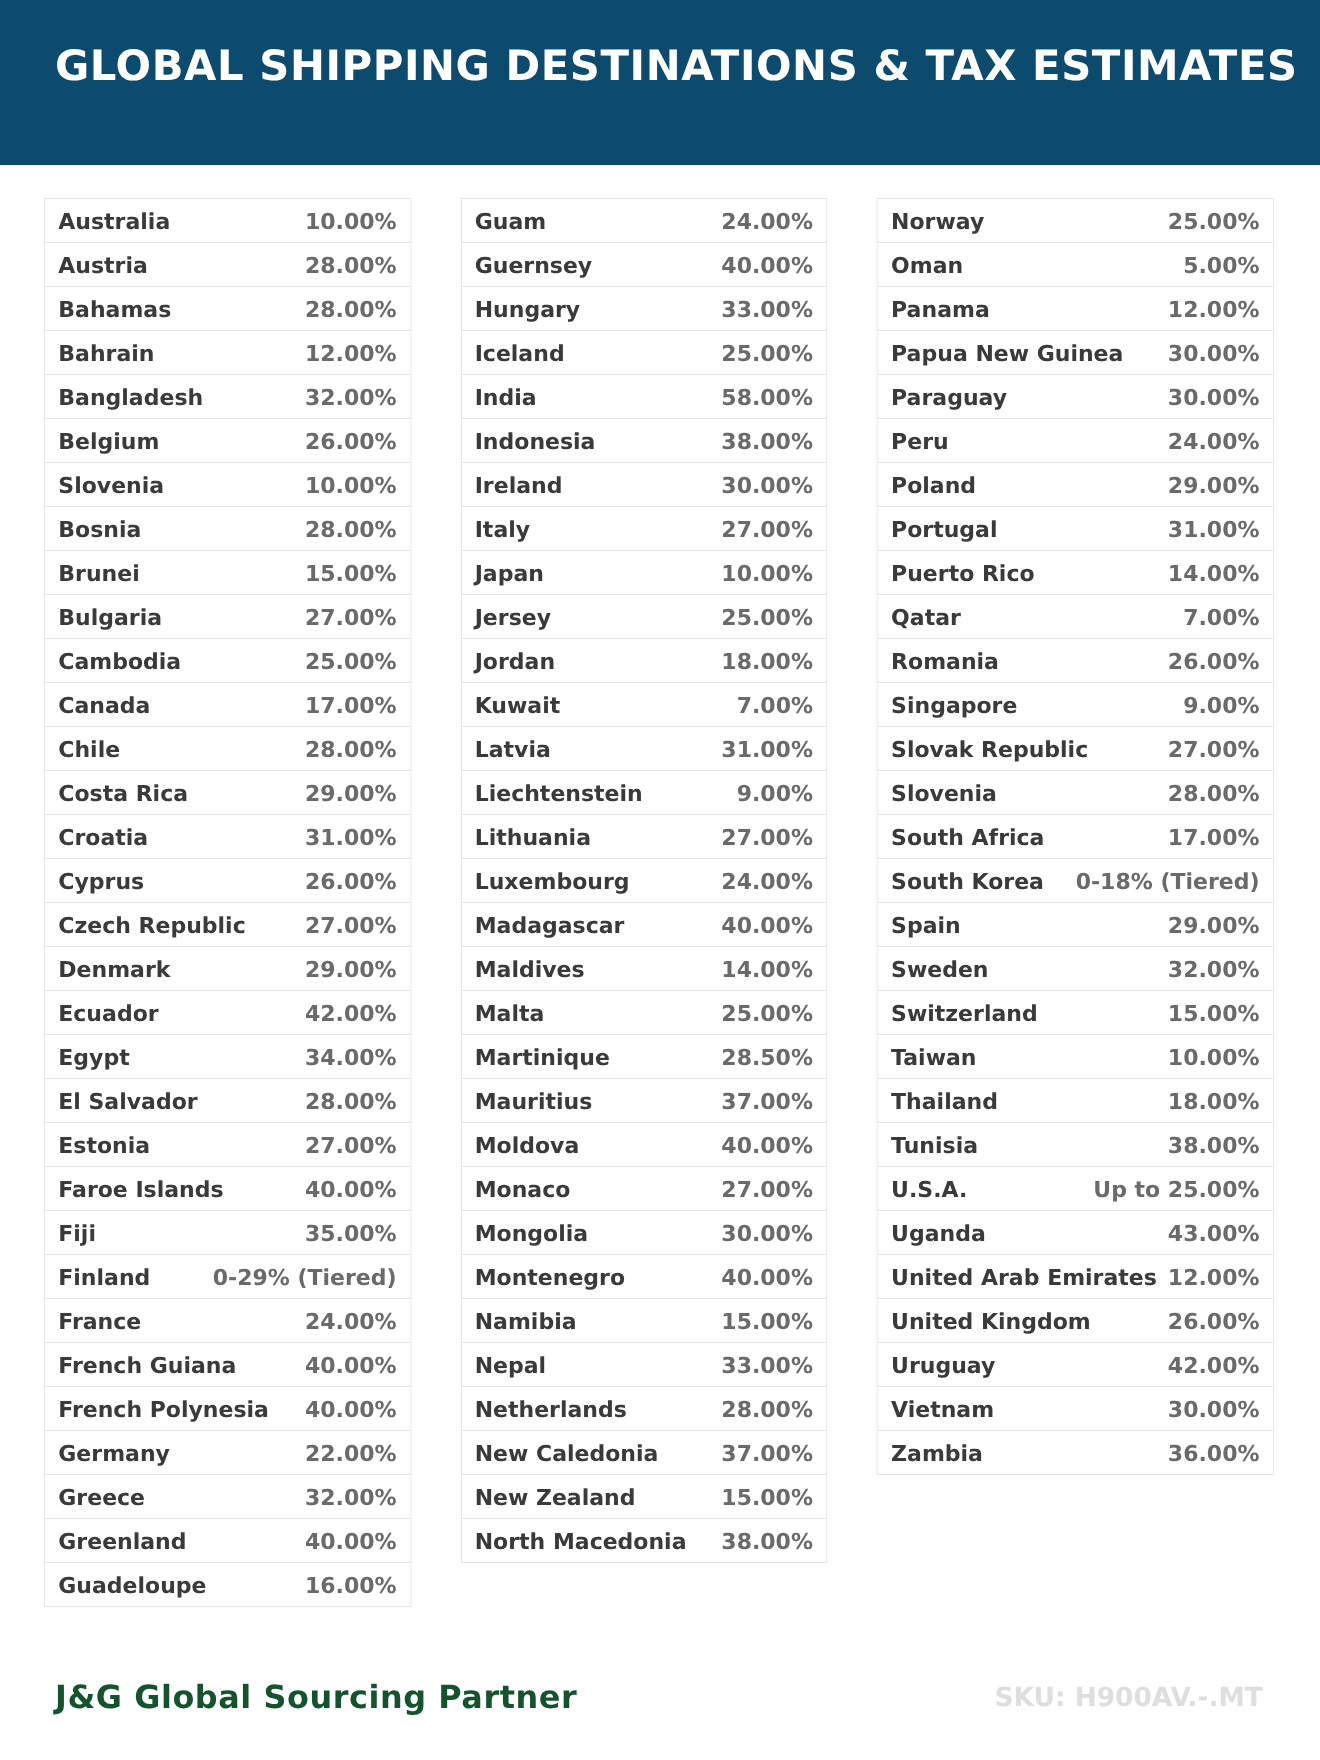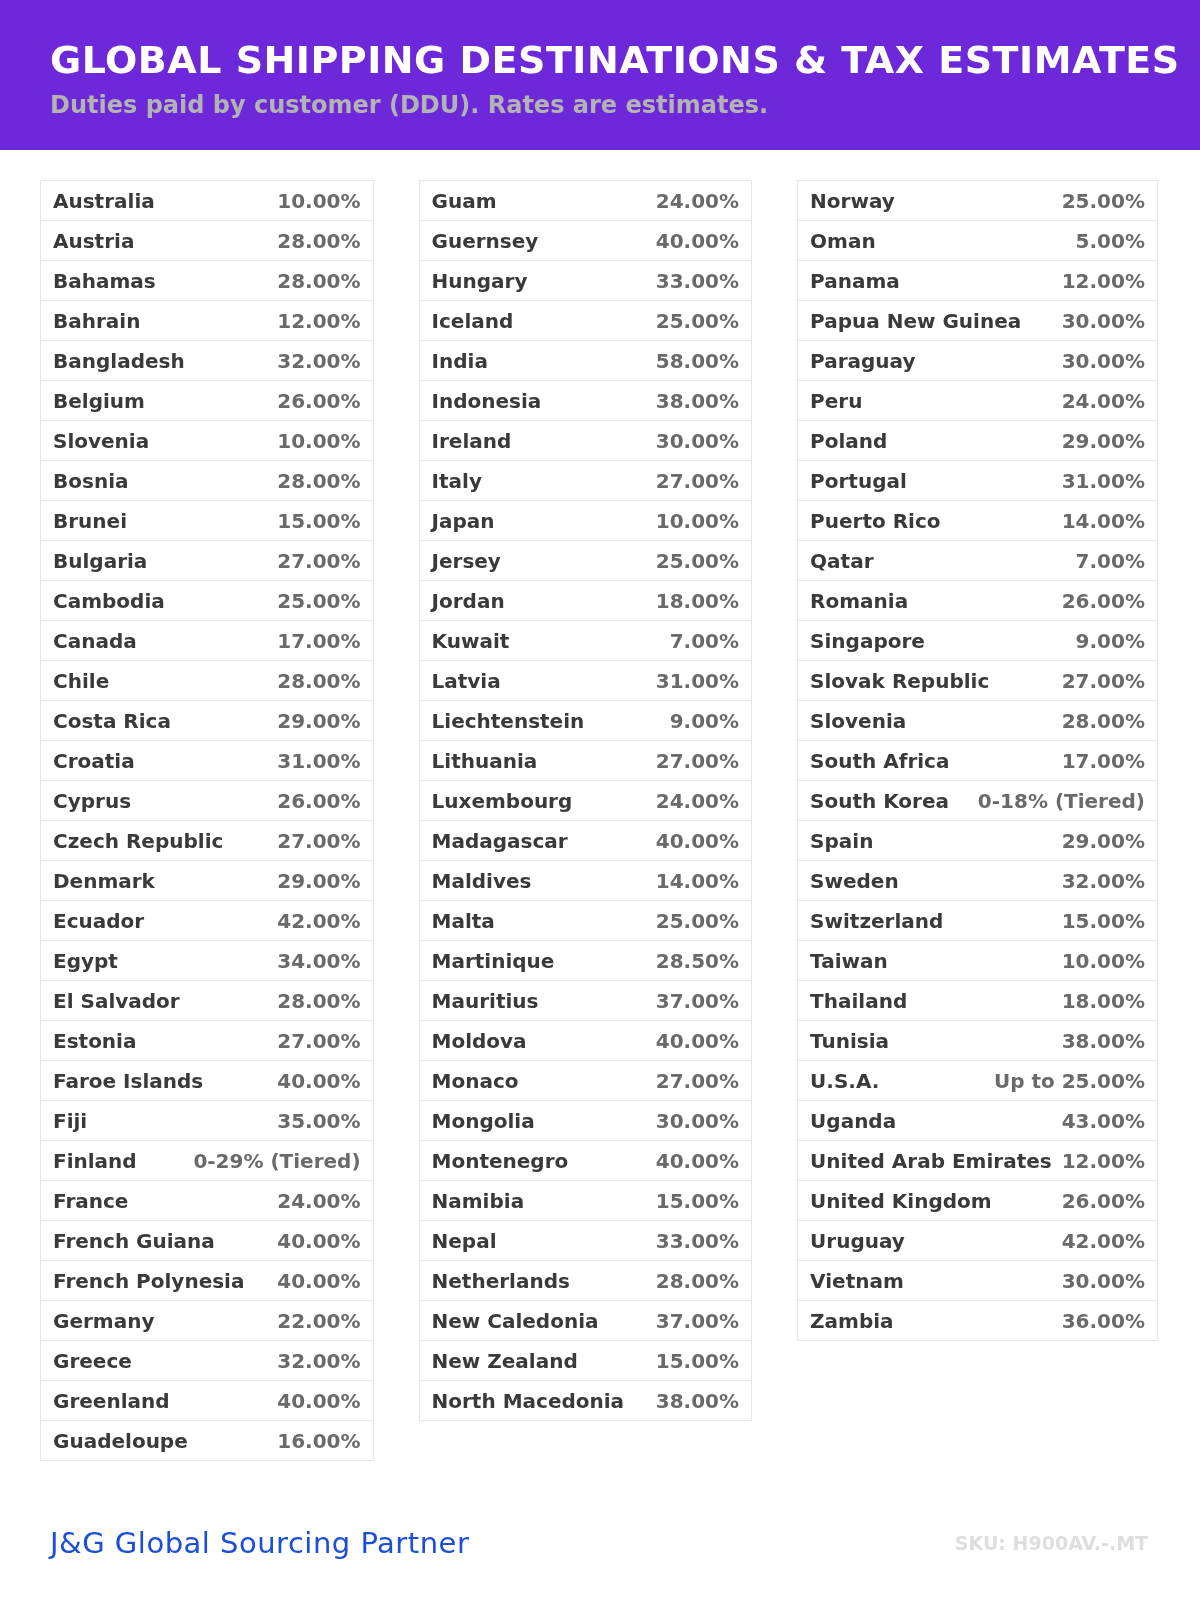--- a/index.html
+++ b/index.html
@@ -11,21 +11,21 @@
     position: relative;
     overflow: hidden;
   }
   .page {
     width: 1200px;
     height: 1600px;
     position: relative;
   }
   
   .header {
-    background: #6d28d9;
+    background: #0c4a6e;
     padding: 40px 50px 34px 50px;
     box-sizing: border-box;
     height: 150px;
   }
   .header .title {
     color: #ffffff;
     font-size: 38px;
     font-weight: 800;
     letter-spacing: 0.5px;
     line-height: 1.1;
@@ -76,40 +76,39 @@
   .footer {
     position: absolute;
     left: 50px;
     right: 52px;
     bottom: 40px;
     display: flex;
     justify-content: space-between;
     align-items: center;
   }
   .brand {
-    color: #1d4ed8;
+    color: #14532d;
     font-size: 29px;
-    font-weight: 400;
+    font-weight: 700;
     letter-spacing: 0.5px;
   }
   .sku {
     color: #dedede;
-    font-size: 19px;
+    font-size: 24px;
     font-weight: 700;
     text-align: center;
   }
 </style>
 </head>
 <body>
 
 <div class="page">
 
   <div class="header">
     <div class="title">GLOBAL SHIPPING DESTINATIONS &amp; TAX ESTIMATES</div>
-    <div class="subtitle">Duties paid by customer (DDU). Rates are estimates.</div>
   </div>
 
   <div class="grid">
     <div class="col">
         <div class="row">
           <span class="country">Australia</span>
           <span class="rate">10.00%</span>
         </div>
         <div class="row">
           <span class="country">Austria</span>

